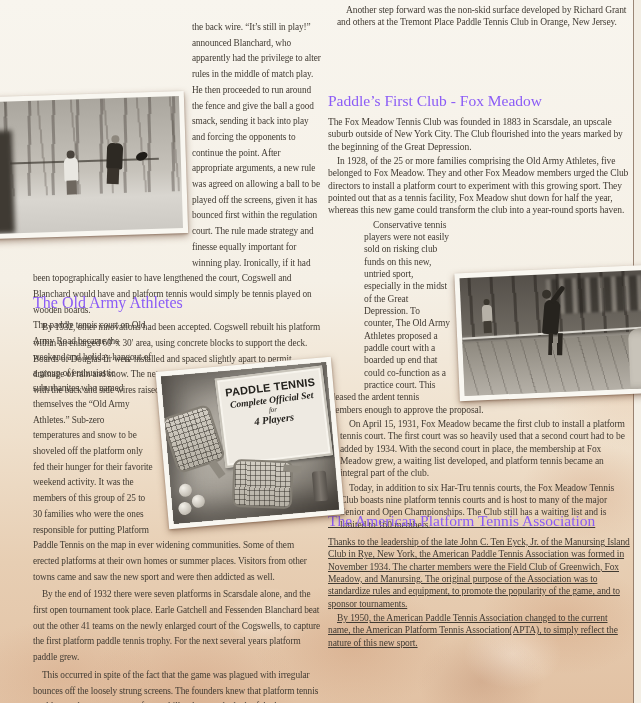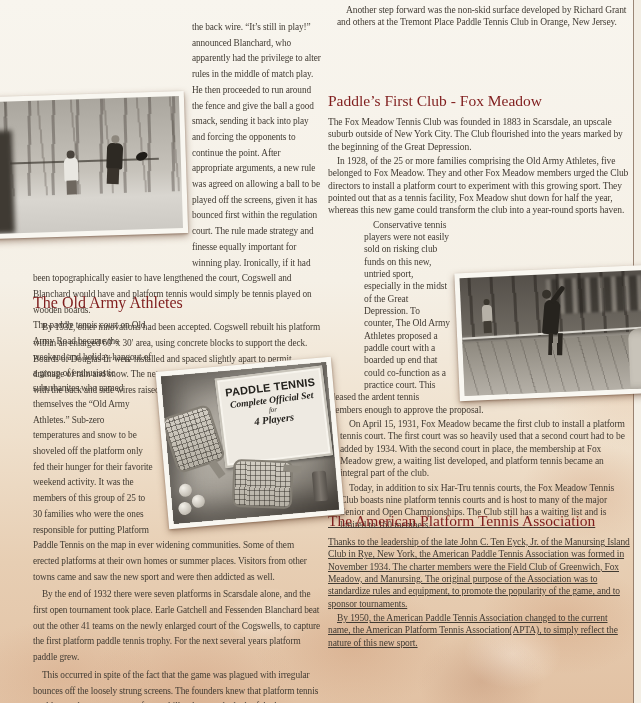--- a/index.html
+++ b/index.html
@@ -24,21 +24,21 @@
       radial-gradient(90px 70px at 45% 64%, rgba(222,185,155,0.20), transparent 70%);
   }
   .edge-strip{position:absolute;right:0;top:0;width:7px;height:703px;background:#f3eee4;z-index:2;}
   .edge-line{position:absolute;left:633px;top:0;width:1px;height:703px;background:#8a7260;z-index:3;opacity:.85;}
 
   .col{position:absolute;z-index:3;color:#413b33;}
   .col p{margin:0 0 2px 0;}
   .lcol p{font-size:9.3px;line-height:15.7px;letter-spacing:-0.1px;}
   .rcol p{font-size:9.5px;line-height:12.35px;letter-spacing:-0.1px;}
   .ind{text-indent:9px;}
-  h2{font-family:"Liberation Serif","DejaVu Serif",serif;font-weight:normal;color:#7f1d1d;margin:0 0 6px 0;line-height:1.15;}
+  h2{font-family:"Liberation Serif","DejaVu Serif",serif;font-weight:normal;color:#8b5cf6;margin:0 0 6px 0;line-height:1.15;}
   .lcol h2{font-size:16px;}
   .rcol h2{font-size:15.5px;}
 
   #col-left-intro{left:33px;top:20px;width:288px;}
   #col-left-oa{left:33px;top:294px;width:288px;}
   #col-right-top{left:328px;top:4px;width:303px;margin-left:9px;}
   #col-right-fox{left:328px;top:92px;width:303px;}
   #col-right-apta{left:328px;top:512px;width:303px;text-decoration:underline;}
 
   .sp{background:transparent;}

